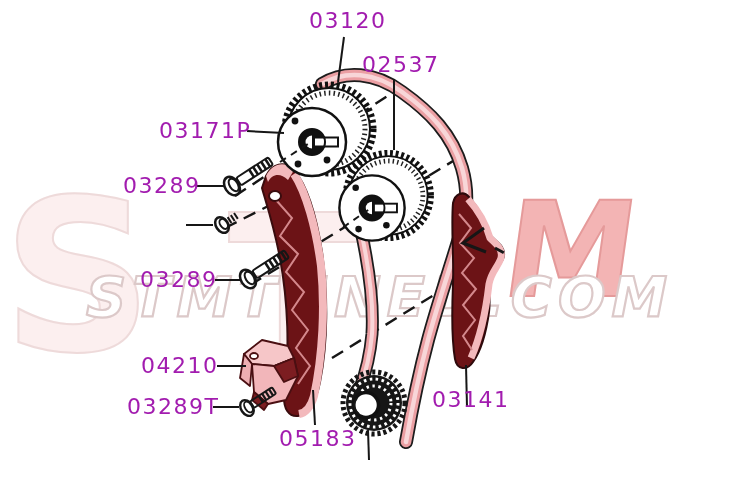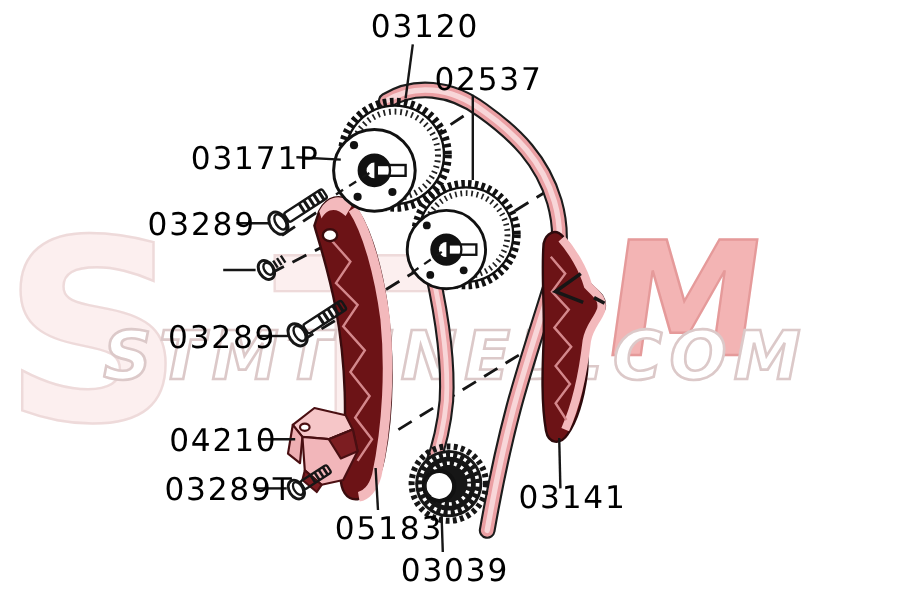--- a/index.html
+++ b/index.html
@@ -6,24 +6,24 @@
   .stage{
     position:relative;
     width:750px;height:498px;
     background:#ffffff;
     overflow:hidden;
     font-family:"DejaVu Sans", sans-serif;
   }
   .stage svg{position:absolute;left:0;top:0;}
   .lbl{
     position:absolute;
-    font-size:26px;
+    font-size:22px;
     line-height:1;
     letter-spacing:1.5px;
-    color:#000000;
+    color:#a21caf;
     white-space:nowrap;
     user-select:none;
   }
   .wm-big{
     font-weight:bold;
     font-family:"DejaVu Sans", sans-serif;
   }
 </style>
 </head>
 <body>
@@ -169,18 +169,17 @@
       <line x1="467" y1="407" x2="466" y2="365"></line>
     </g>
   </svg>
 
   <div class="lbl" style="left:309px;top:10px">03120</div>
   <div class="lbl" style="left:362px;top:54px">02537</div>
   <div class="lbl" style="left:159px;top:120px">03171P</div>
   <div class="lbl" style="left:123px;top:175px">03289</div>
   <div class="lbl" style="left:140px;top:269px">03289</div>
   <div class="lbl" style="left:141px;top:355px">04210</div>
-  <div class="lbl" style="left:137px;top:396px">03289T</div>
+  <div class="lbl" style="left:127px;top:396px">03289T</div>
   <div class="lbl" style="left:279px;top:428px">05183</div>
-  <div class="lbl" style="left:334px;top:463px">03039</div>
-  <div class="lbl" style="left:432px;top:402px">03141</div>
+  <div class="lbl" style="left:432px;top:389px">03141</div>
 
 </div>
 
 </body></html>

